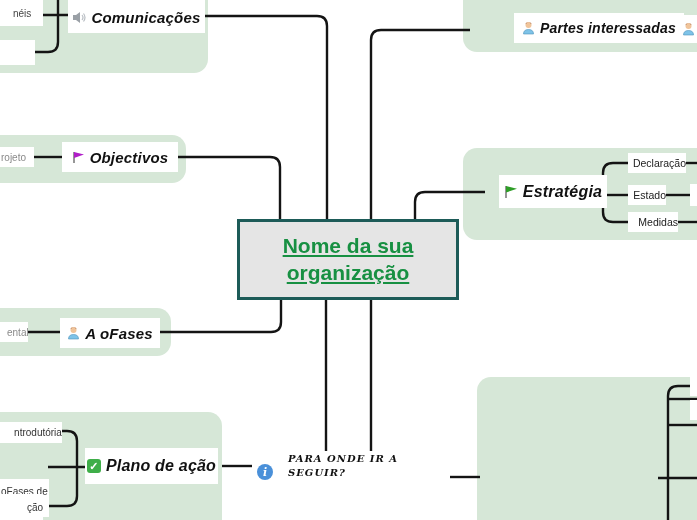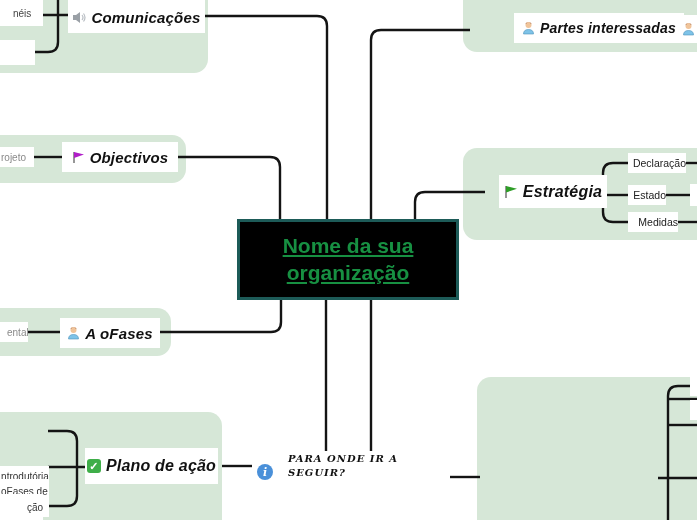--- a/index.html
+++ b/index.html
@@ -9,21 +9,21 @@
   #wires{position:absolute;left:0;top:0;z-index:2;}
   .node{position:absolute;background:#ffffff;display:flex;align-items:center;justify-content:center;
         gap:5px;z-index:3;color:#111;}
   .topic{font-weight:bold;font-style:italic;letter-spacing:.2px;white-space:nowrap;}
   .subnode{font-size:10.5px;color:#222;z-index:3;position:absolute;background:#fff;
            display:flex;align-items:center;justify-content:flex-end;}
   .clip{position:absolute;background:#fff;z-index:3;display:flex;align-items:center;
         font-size:10px;color:#8a8a8a;overflow:hidden;}
   .clip.dark{color:#444;}
   .clip.med{color:#333;}
-  #central{position:absolute;left:237px;top:219px;width:222px;height:81px;background:#000000;
+  #central{position:absolute;left:237px;top:219px;width:222px;height:81px;background:#e5e5e5;
            border:3px solid #1d5b58;box-sizing:border-box;z-index:3;display:flex;
            align-items:center;justify-content:center;text-align:center;}
   #central .ctext{color:#179042;font-size:21px;font-weight:bold;text-decoration:underline;
            line-height:1.25;}
   #para-onde{position:absolute;left:288px;top:452px;width:144px;z-index:3;text-align:left;
            font-family:"DejaVu Serif",serif;font-style:italic;font-weight:bold;font-size:10px;
            letter-spacing:1px;color:#111;line-height:1.4;}
   .check-icon{width:14px;height:14px;background:#3fae49;border-radius:3px;color:#fff;
            font-size:11px;font-weight:bold;font-style:normal;display:flex;align-items:center;
            justify-content:center;flex:0 0 auto;}
@@ -145,21 +145,21 @@
   <div class="clip dark" style="left:0;top:0;width:30px;height:26px;justify-content:flex-start;padding-left:13px;">
     <span>néis</span>
   </div>
   <div class="clip" style="left:0;top:40px;width:35px;height:25px;"></div>
   <div class="clip" style="left:0;top:147px;width:33px;height:20px;justify-content:flex-start;padding-left:1px;">
     <span>rojeto</span>
   </div>
   <div class="clip" style="left:0;top:322px;width:21px;height:20px;justify-content:flex-start;padding-left:7px;">
     <span>ental</span>
   </div>
-  <div class="clip med" style="left:0;top:422px;width:48px;height:21px;justify-content:center;padding-left:1px;margin-top:44px;">
+  <div class="clip med" style="left:0;top:422px;width:48px;height:21px;justify-content:center;padding-left:14px;">
     <span>ntrodutória</span>
   </div>
   <div class="clip med" style="left:0;top:452px;width:48px;height:38px;justify-content:flex-start;padding-left:1px;margin-top:27px;">
     <span style="line-height:1.3;"><span>oFases de</span><br><span>o fase</span></span>
   </div>
   <div class="clip med" style="left:0;top:494px;width:42px;height:26px;justify-content:flex-end;padding-left:1px;">
     <span>ção</span>
   </div>
 
   <div class="clip" style="left:679px;top:15px;width:18px;height:28px;justify-content:flex-start;padding-left:3px;">

